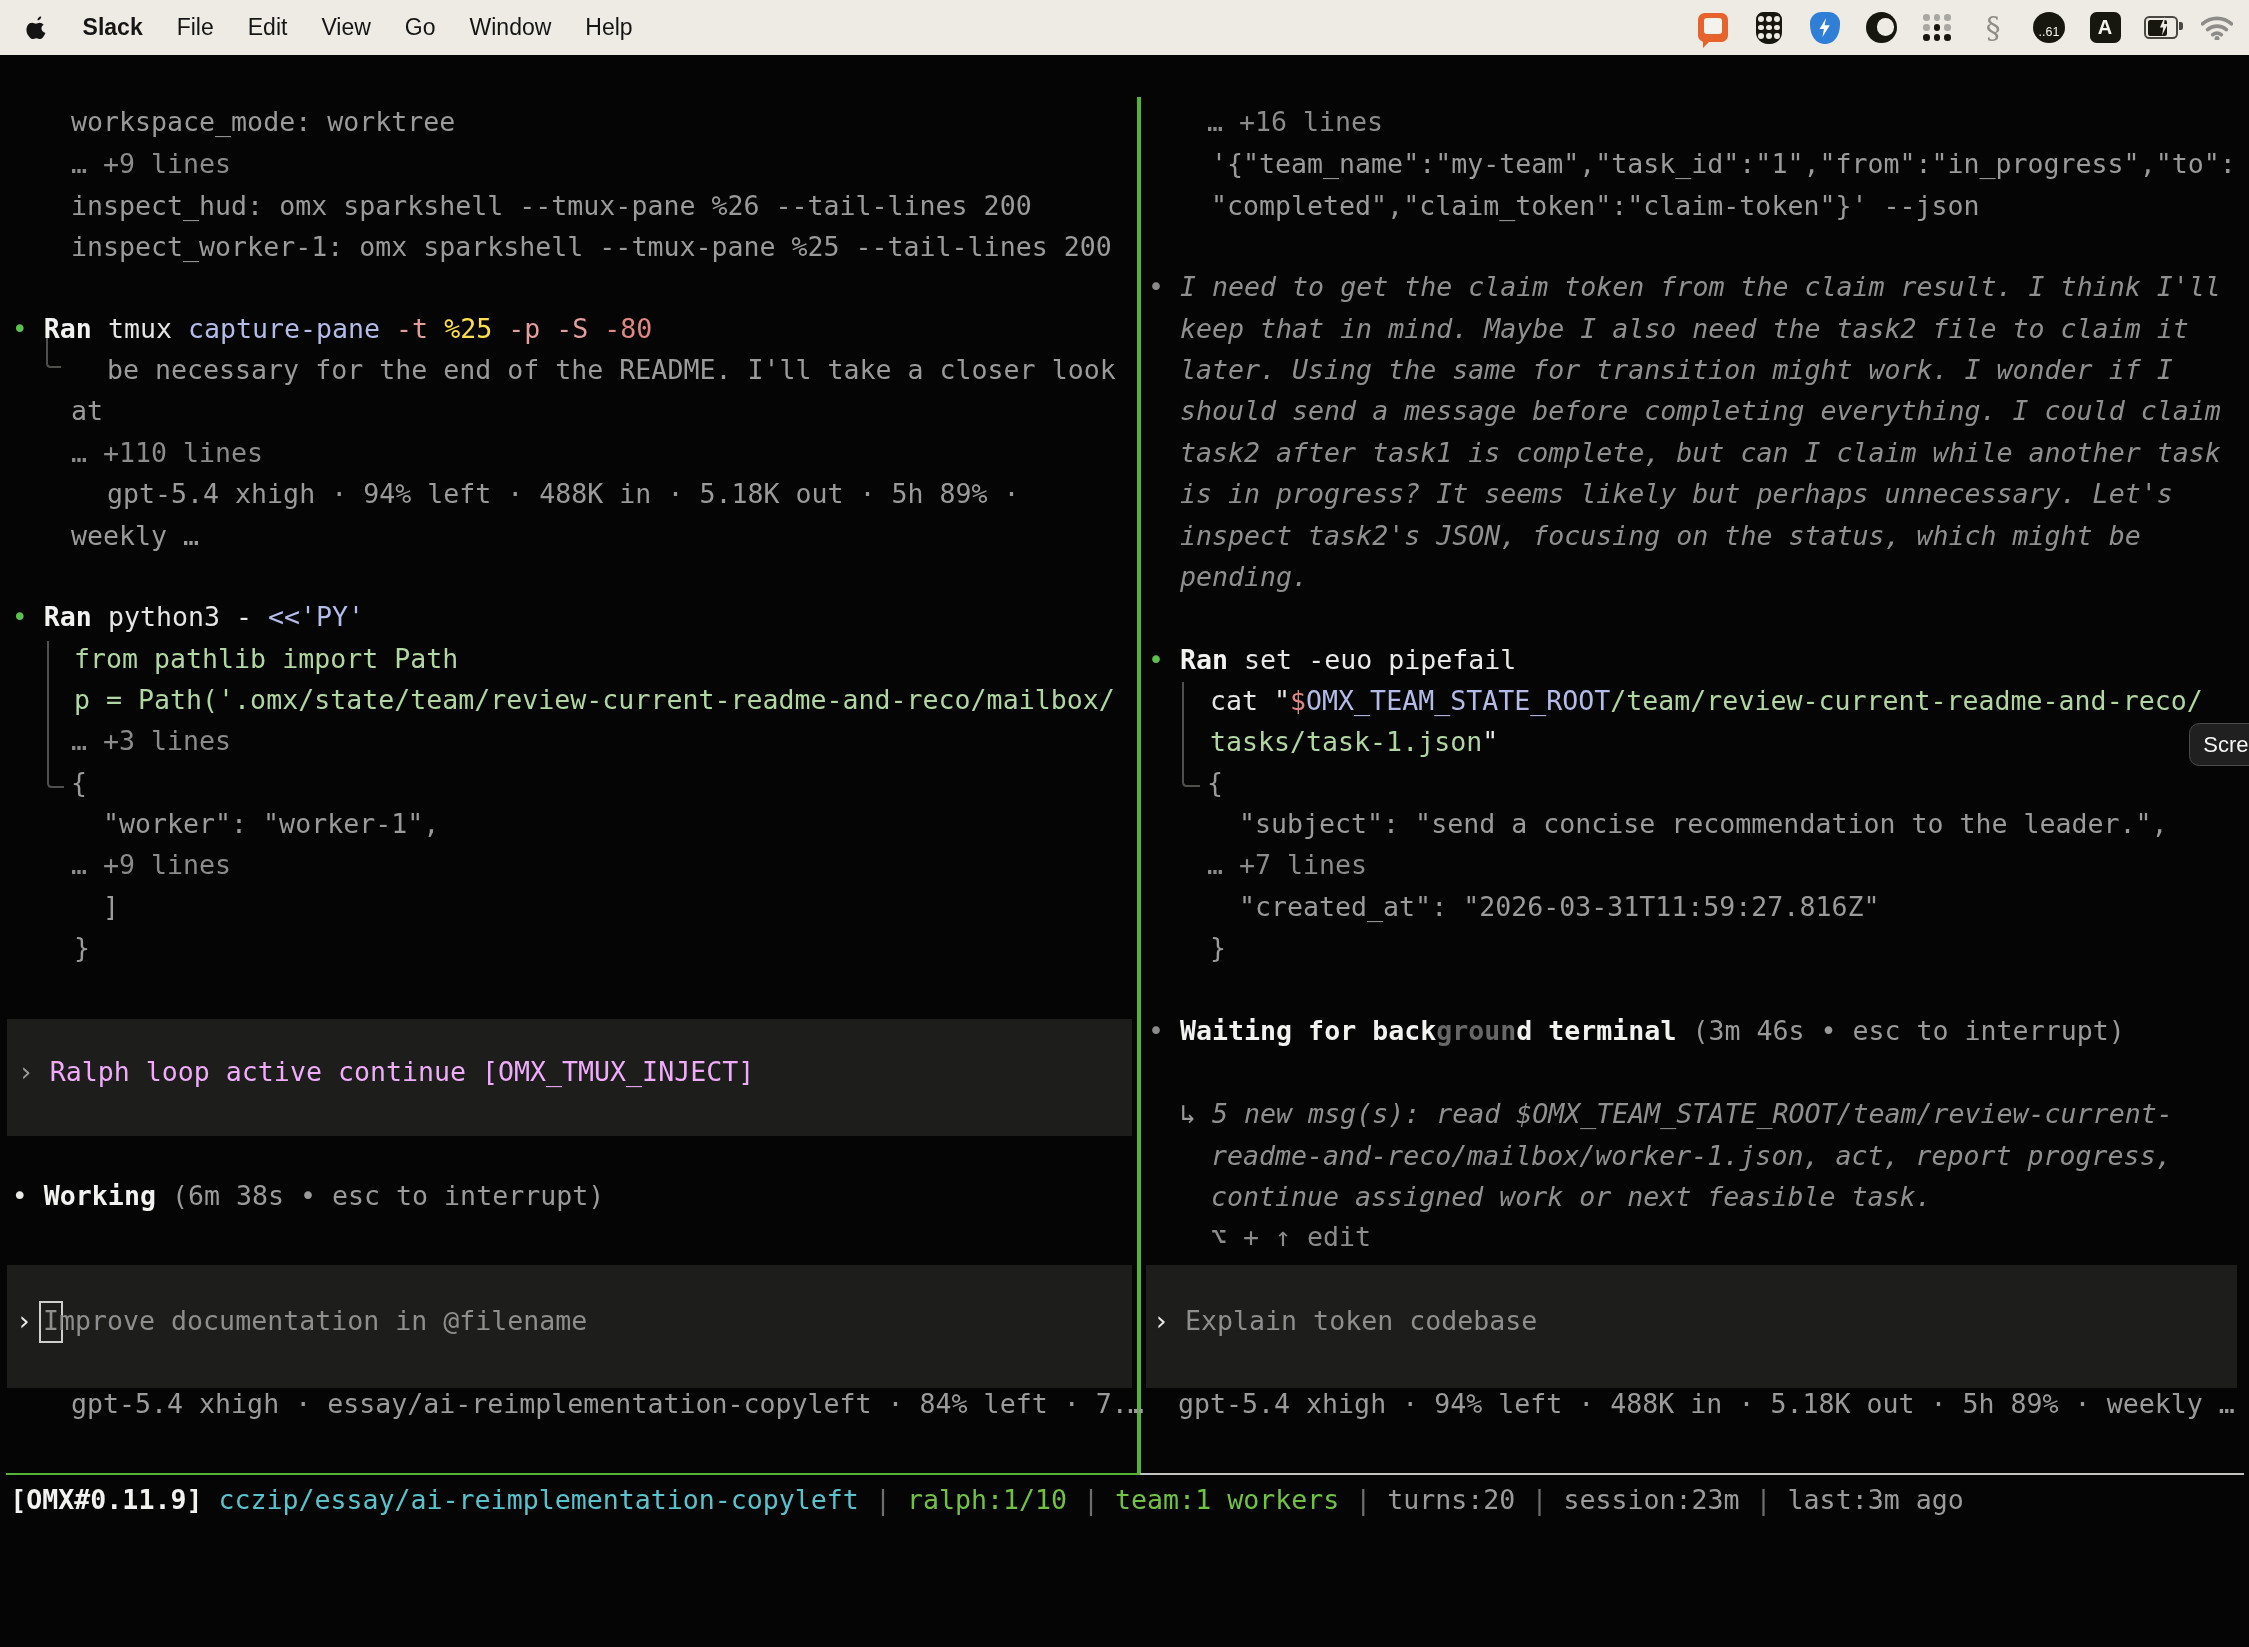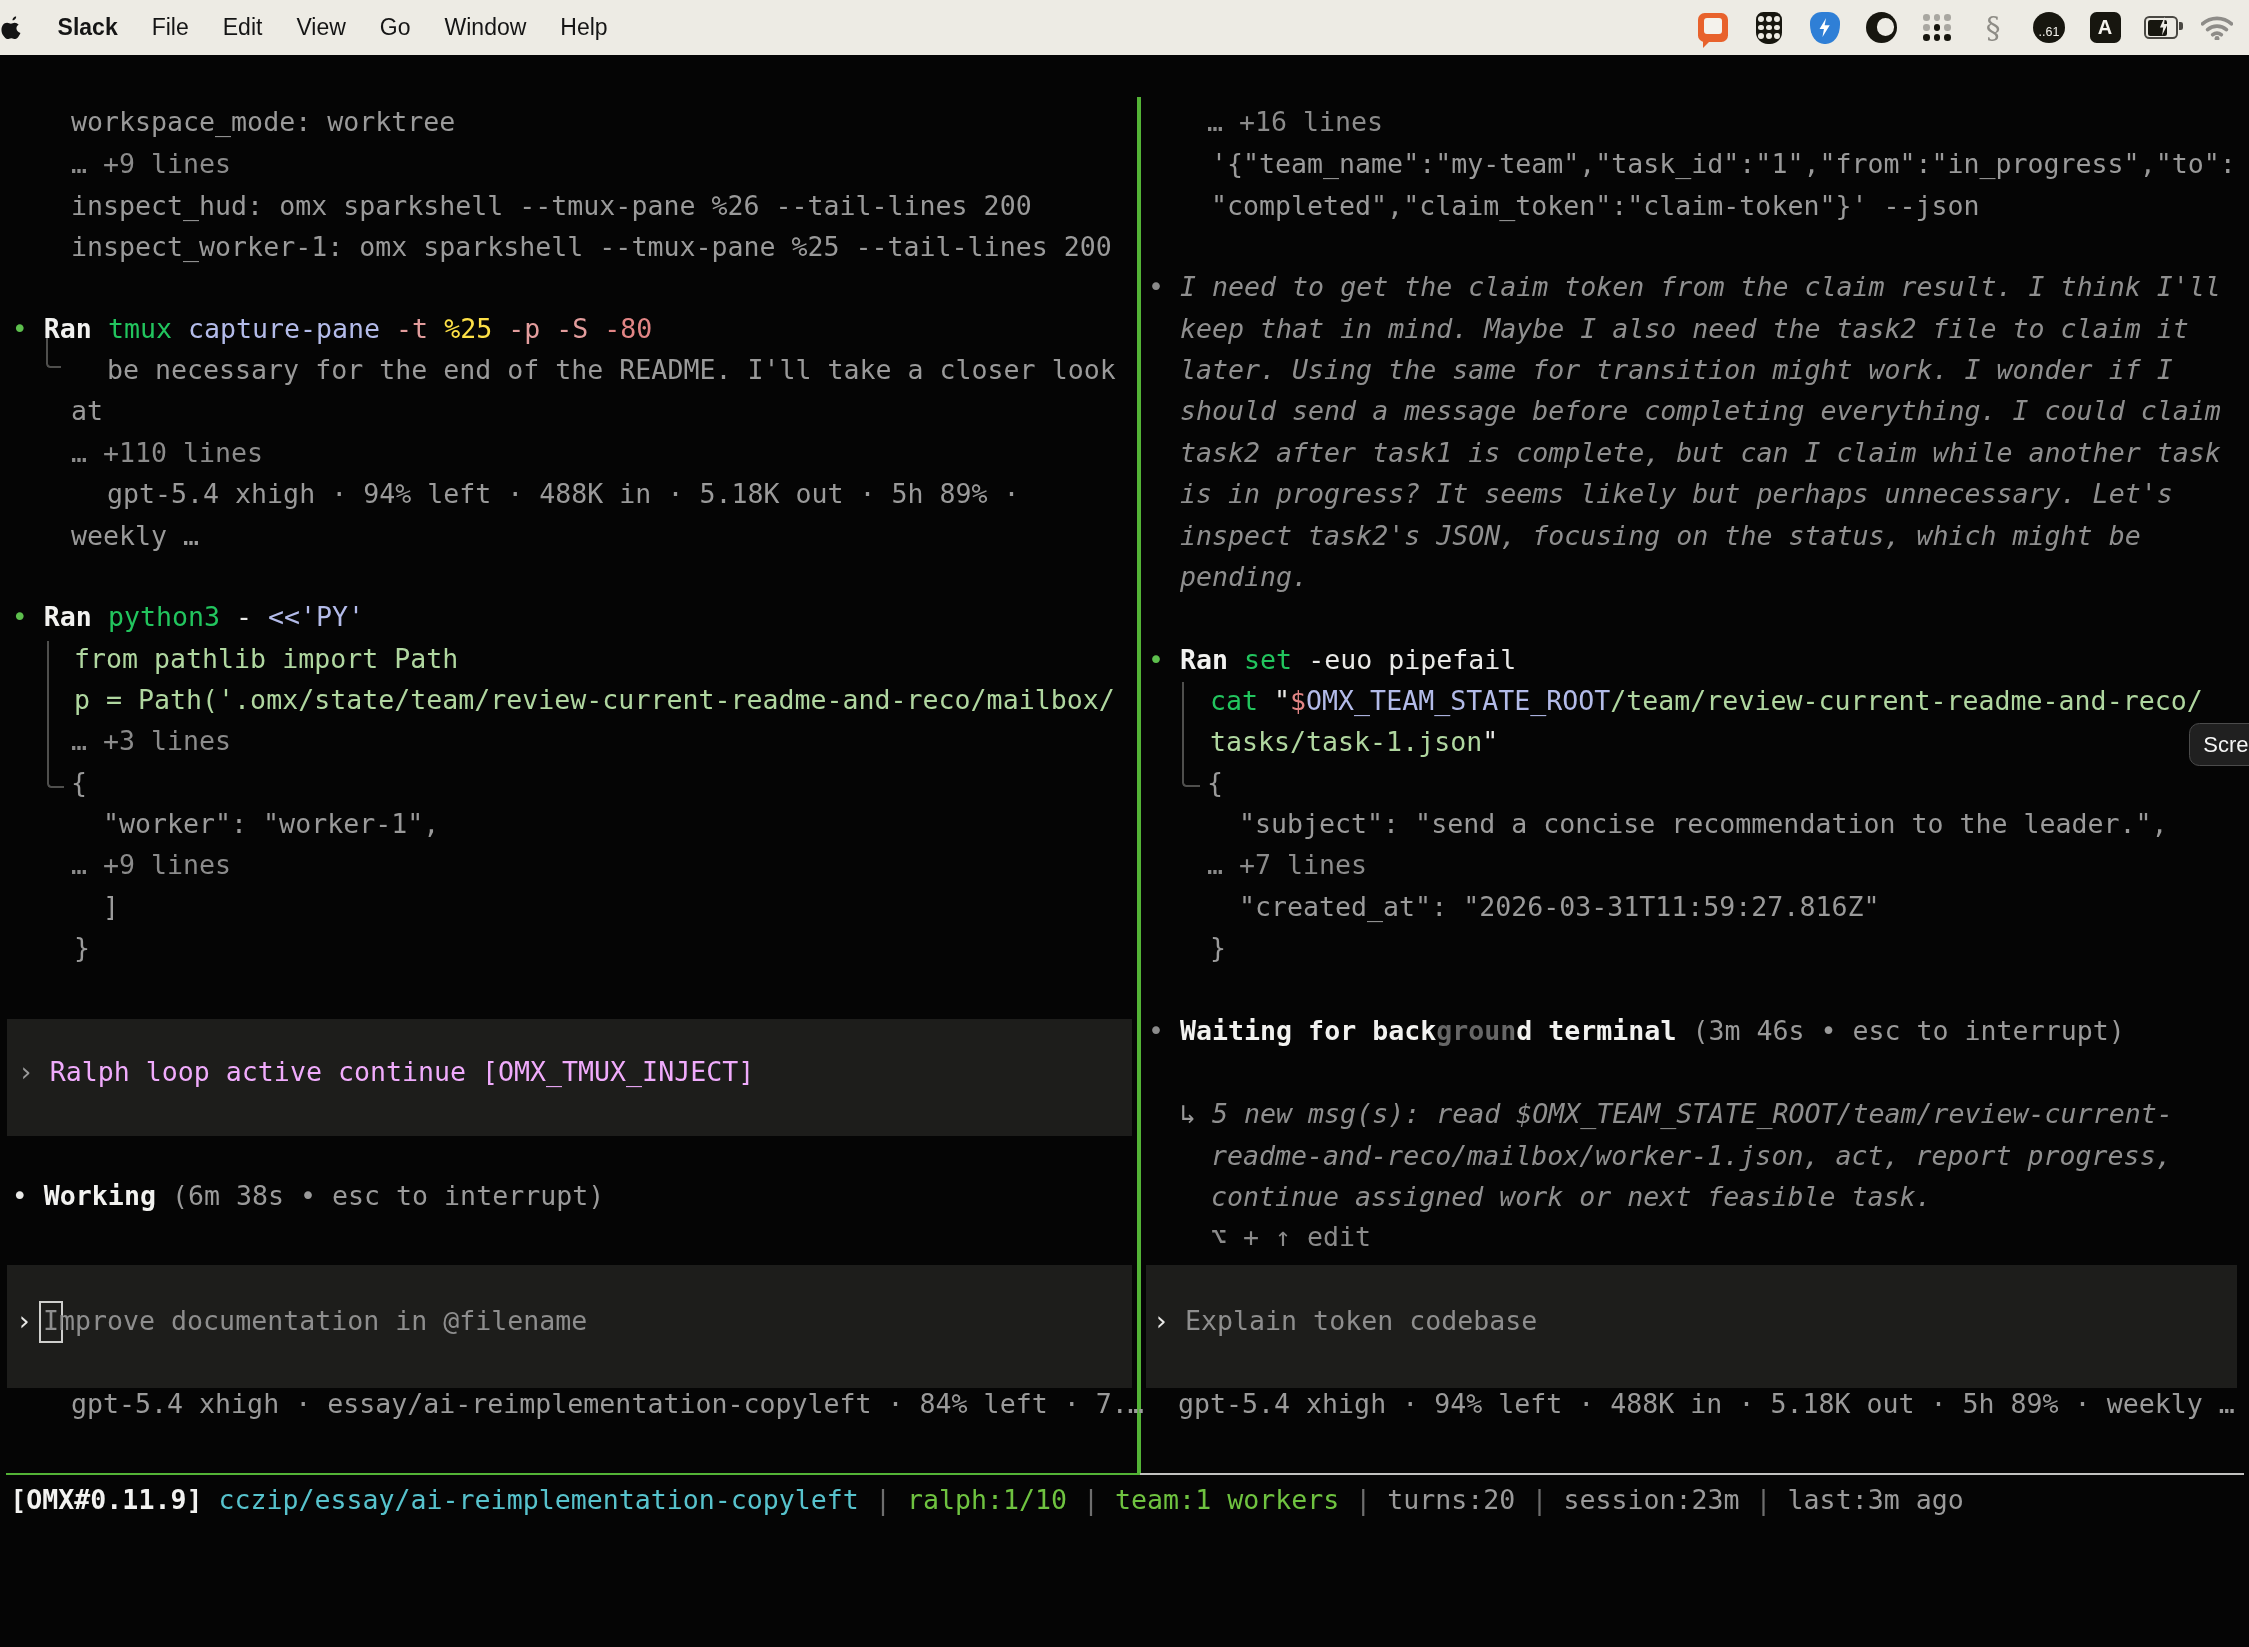--- a/index.html
+++ b/index.html
@@ -2,21 +2,21 @@
 <html style="font-size:11.8px"><head>
 <meta charset="utf-8">
 <style>
   html,body{margin:0;padding:0;background:#000;}
   .screen{position:relative;width:2250px;height:1648px;background:#050505;overflow:hidden;
           font-family:"Liberation Sans",sans-serif;}
 
   
   .menubar{position:absolute;left:0;top:0;width:2250px;height:55px;background:#edebe4;
            display:flex;align-items:center;}
-  .menu-left{display:flex;align-items:center;gap:34px;}
+  .menu-left{display:flex;align-items:center;gap:34px;padding-left:25px;}
   .menu-item{font-size:23px;color:#151515;}
   .menu-item.app{font-weight:bold;}
   .apple{width:23.6px;height:28px;display:block;}
   .menu-right{margin-left:auto;display:flex;align-items:center;gap:22px;padding-right:16px;}
   .mi{width:34px;height:34px;display:flex;align-items:center;justify-content:center;position:relative;}
 
   .ic-chat{width:29.5px;height:29.5px;background:#e8622c;border-radius:6.6px;position:relative;}
   .ic-chat .inner{position:absolute;left:5.9px;top:5.2px;width:17.7px;height:16px;background:#f4f2ec;border-radius:3px;}
   .ic-chat .tail{position:absolute;left:4.4px;bottom:-5.9px;width:0;height:0;border-left:8.9px solid #e8622c;border-bottom:8.9px solid transparent;}
   .ic-keypad{width:26.6px;height:32px;background:#17160f;border-radius:7.4px 7.4px 11.8px 11.8px;
@@ -47,21 +47,21 @@
   .win-title{position:absolute;left:0;right:0;top:0;height:41px;line-height:41px;text-align:center;
              color:#989694;font-weight:bold;font-size:23px;}
   .win-shortcut{position:absolute;right:19px;top:0;height:41px;line-height:41px;color:#56544f;
                 font-weight:bold;font-size:23px;}
 
   
   .term-bg{position:absolute;left:5.9px;top:97px;width:2238px;height:1550px;background:#050505;}
   .tl{position:absolute;font:26.6px/41px "DejaVu Sans Mono",monospace;white-space:pre;}
   .c-g{color:#9a9a9a}.c-dim{color:#8b8b8b}.c-w{color:#e9e9e7}
   .c-wb{color:#f2f2f0;font-weight:bold}.c-wsoft{color:#f0abfc}
-  .c-gb{color:#5dbf4d}.c-blu{color:#22c55e}.c-lav{color:#b3bbe9}
+  .c-gb{color:#5dbf4d}.c-blu{color:#e5e5e5}.c-lav{color:#b3bbe9}
   .c-pnk{color:#e39d9d}.c-org{color:#fde047}.c-red{color:#e28585}
   .c-grn{color:#b0d7a0}.c-it{color:#8f8f8f;font-style:italic}
   .c-shim{color:#676767;font-weight:bold}.c-ph{color:#8e8e8e}
   .c-cyan{color:#57c3cd}.c-grn2{color:#6fc340}.c-sep{color:#6e6e6e}
 
   .connector{position:absolute;border-left:2.2px solid #4f4f4d;border-bottom:2.2px solid #4f4f4d;
              border-bottom-left-radius:4.4px;}
   .panel{position:absolute;background:#1d1d1b;}
   .divider-v{position:absolute;left:1137px;top:97px;width:3.7px;height:1376px;background:#53b336;}
   .pane-border-left{position:absolute;left:5.9px;top:1473px;width:1134px;height:2.2px;background:#53b336;}

